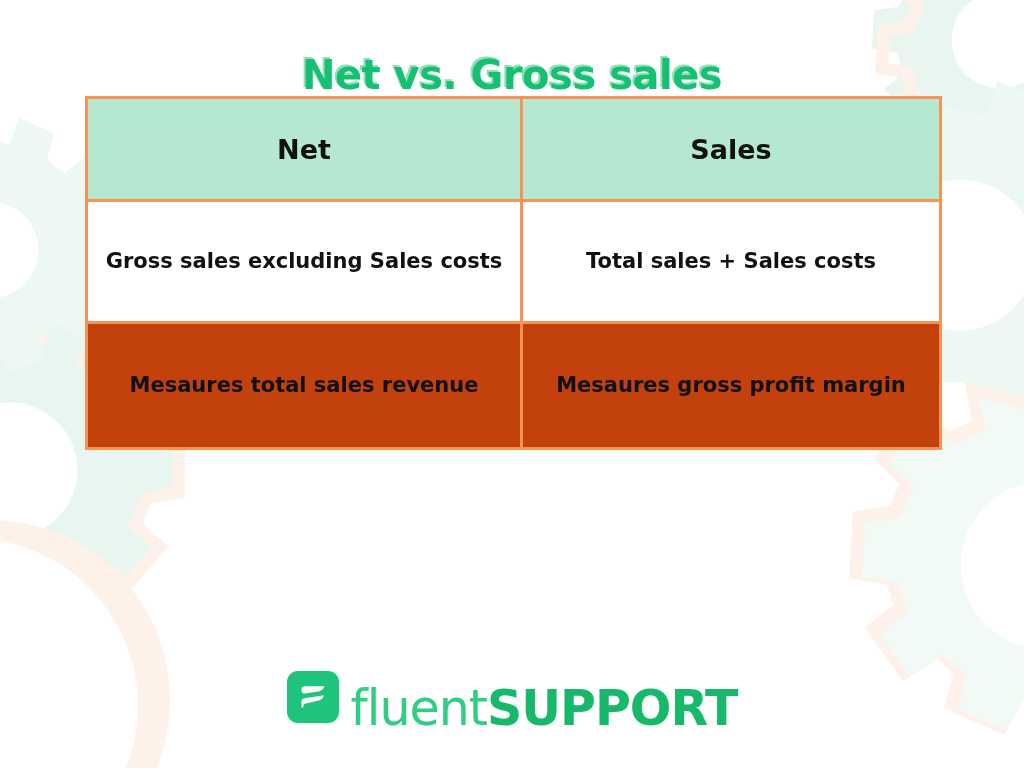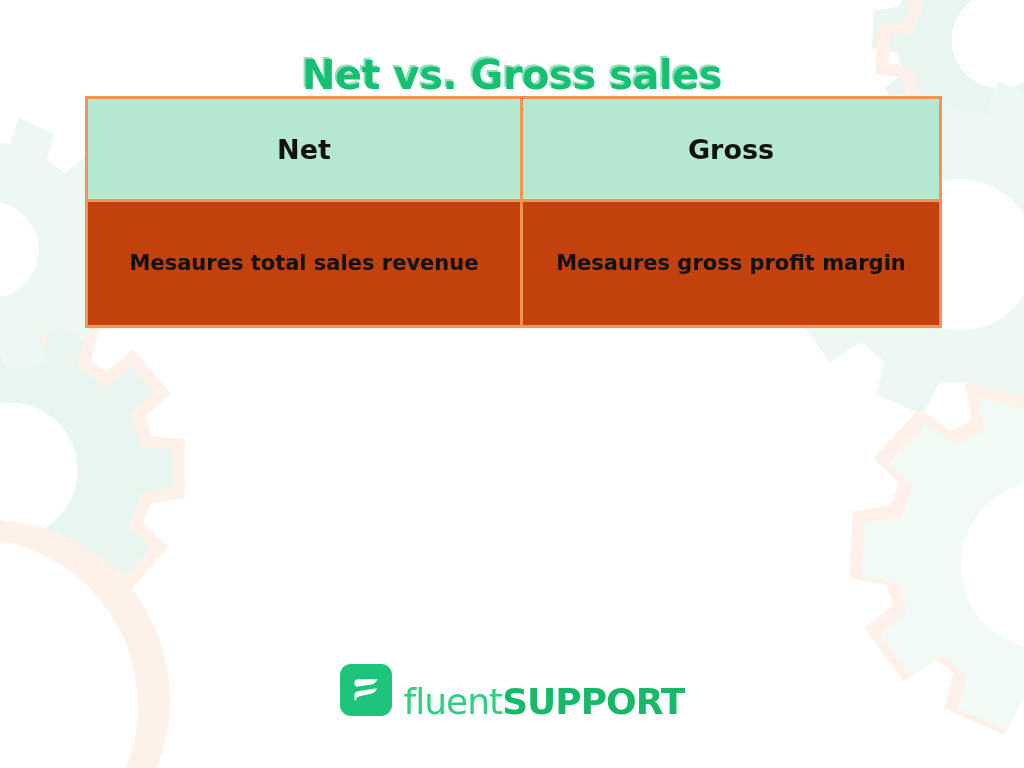--- a/index.html
+++ b/index.html
@@ -106,21 +106,21 @@
     height: 52px;
     border-radius: 11px;
     background: #1fc47c;
     display: flex;
     align-items: center;
     justify-content: center;
     flex: none;
   }
   .logo-text {
     font-family: "DejaVu Sans", sans-serif;
-    font-size: 36px;
+    font-size: 49px;
     line-height: 1;
     white-space: nowrap;
     letter-spacing: -1px;
     margin-top: 24px;
   }
   .logo-text .lt-fluent {
     color: #2ecf83;
     font-weight: normal;
   }
   .logo-text .lt-support {
@@ -187,24 +187,28 @@
 
 <div class="table-wrap">
   <table class="compare">
     <colgroup>
       <col class="col-net">
       <col class="col-gross">
     </colgroup>
     <thead>
       <tr>
         <th>Net</th>
-        <th>Gross</th>
+        <th>Sales</th>
       </tr>
     </thead>
     <tbody>
+      <tr class="row-white r-0">
+        <td>Gross sales excluding Sales costs</td>
+        <td>Total sales + Sales costs</td>
+      </tr>
       <tr class="row-mint r-1">
         <td>Mesaures total sales revenue</td>
         <td>Mesaures gross profit margin</td>
       </tr>
     </tbody>
   </table>
 </div>
 
 <div class="logo-wrap">
   <span class="logo-mark">

